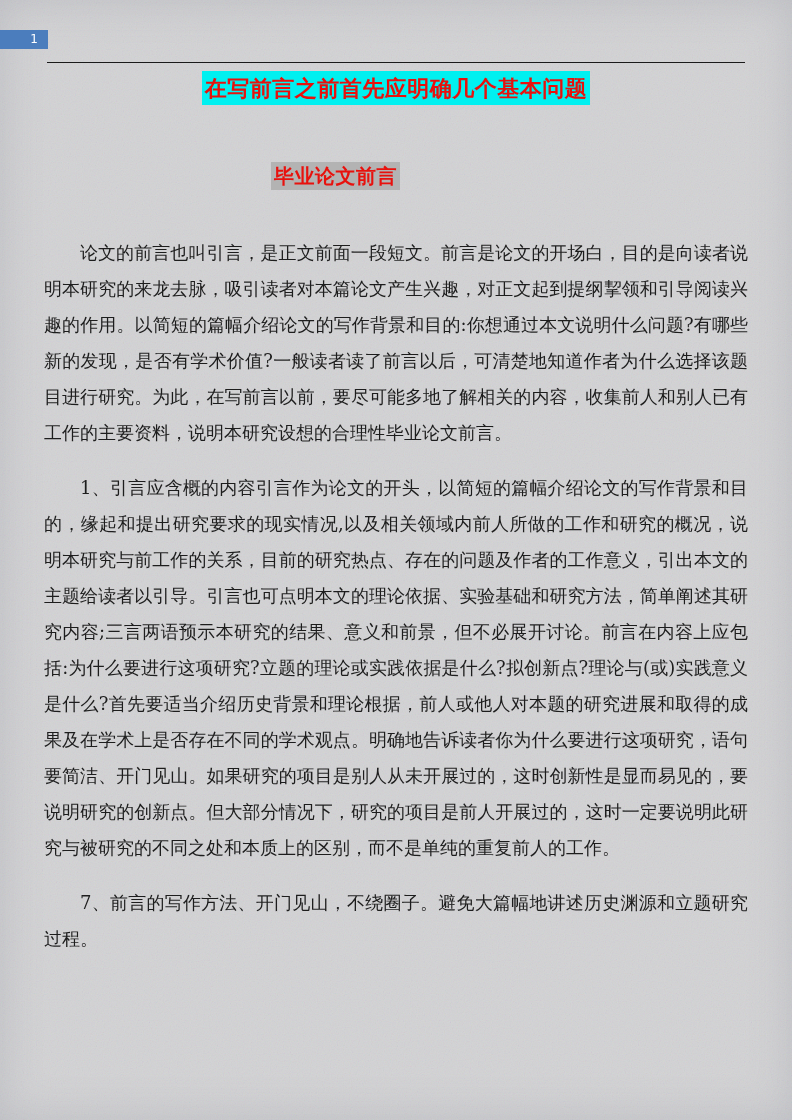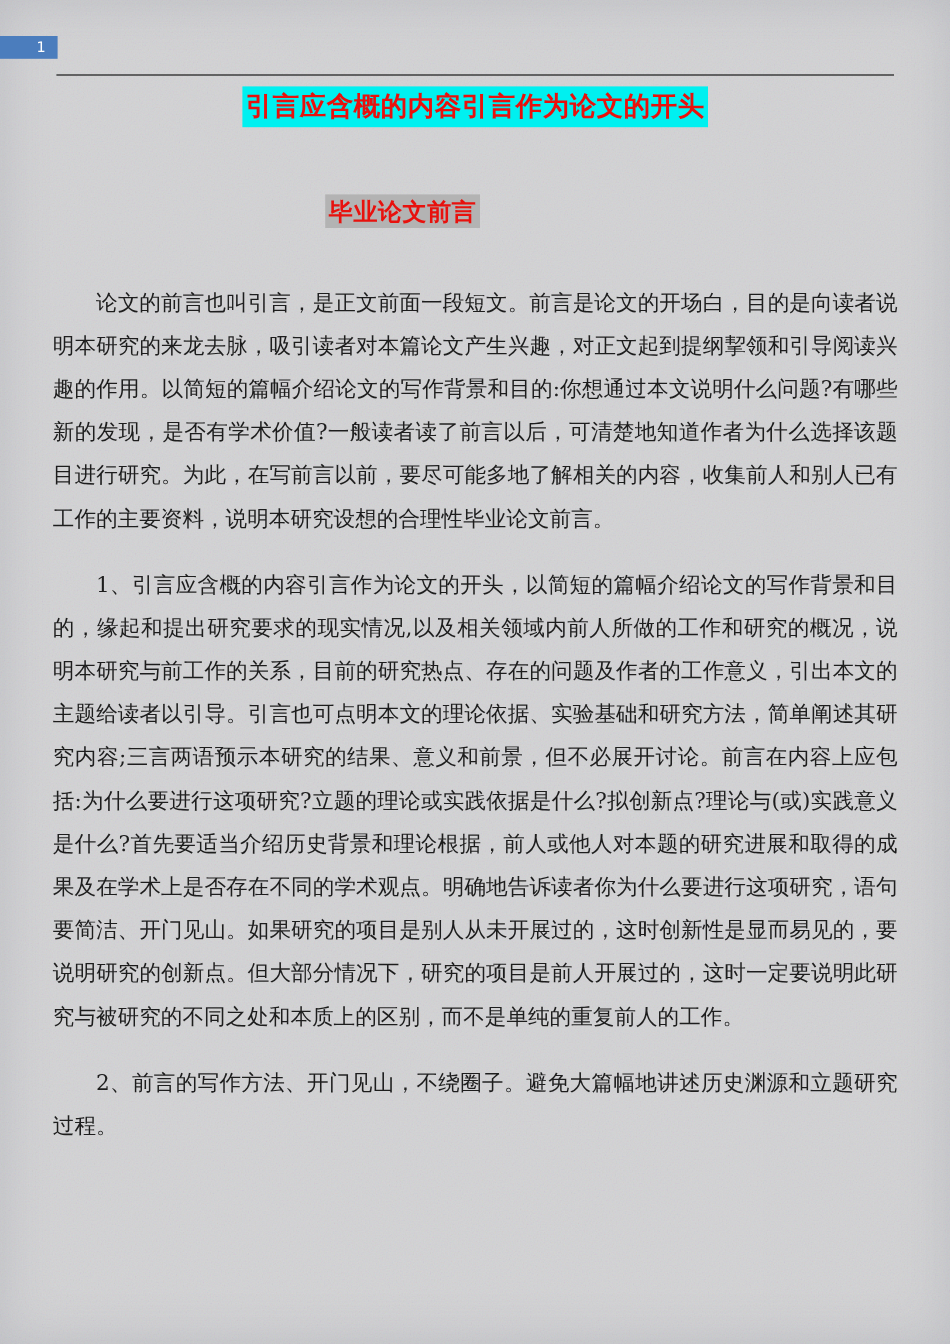--- a/index.html
+++ b/index.html
@@ -75,23 +75,23 @@
     <filter id="grain">
       <feTurbulence type="fractalNoise" baseFrequency="0.85" numOctaves="2" stitchTiles="stitch"></feTurbulence>
     </filter>
     <rect width="792" height="1120" filter="url(#grain)" opacity="0.14"></rect>
   </svg>
 
   <div class="layer badge">1</div>
 
   <div class="layer rule"></div>
 
-  <h1 class="layer title"><span class="hl">引言应含概的内容引言作为论文的开头</span></h1>
+  <h1 class="layer title"><span class="hl">在写前言之前首先应明确几个基本问题</span></h1>
 
   <h2 class="layer subtitle"><span class="hl">毕业论文前言</span></h2>
 
   <div class="layer bodytext">
     <p>论文的前言也叫引言，是正文前面一段短文。前言是论文的开场白，目的是向读者说明本研究的来龙去脉，吸引读者对本篇论文产生兴趣，对正文起到提纲挈领和引导阅读兴趣的作用。以简短的篇幅介绍论文的写作背景和目的:你想通过本文说明什么问题?有哪些新的发现，是否有学术价值?一般读者读了前言以后，可清楚地知道作者为什么选择该题目进行研究。为此，在写前言以前，要尽可能多地了解相关的内容，收集前人和别人已有工作的主要资料，说明本研究设想的合理性毕业论文前言。</p>
     <p>1、引言应含概的内容引言作为论文的开头，以简短的篇幅介绍论文的写作背景和目的，缘起和提出研究要求的现实情况,以及相关领域内前人所做的工作和研究的概况，说明本研究与前工作的关系，目前的研究热点、存在的问题及作者的工作意义，引出本文的主题给读者以引导。引言也可点明本文的理论依据、实验基础和研究方法，简单阐述其研究内容;三言两语预示本研究的结果、意义和前景，但不必展开讨论。前言在内容上应包括:为什么要进行这项研究?立题的理论或实践依据是什么?拟创新点?理论与(或)实践意义是什么?首先要适当介绍历史背景和理论根据，前人或他人对本题的研究进展和取得的成果及在学术上是否存在不同的学术观点。明确地告诉读者你为什么要进行这项研究，语句要简洁、开门见山。如果研究的项目是别人从未开展过的，这时创新性是显而易见的，要说明研究的创新点。但大部分情况下，研究的项目是前人开展过的，这时一定要说明此研究与被研究的不同之处和本质上的区别，而不是单纯的重复前人的工作。</p>
-    <p>2、前言的写作方法、开门见山，不绕圈子。避免大篇幅地讲述历史渊源和立题研究过程。</p>
+    <p>7、前言的写作方法、开门见山，不绕圈子。避免大篇幅地讲述历史渊源和立题研究过程。</p>
   </div>
 
 </div>
 
 </body></html>

